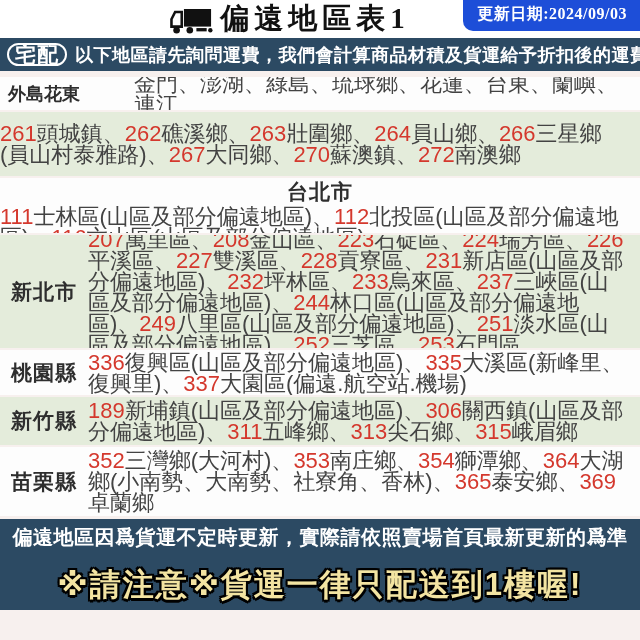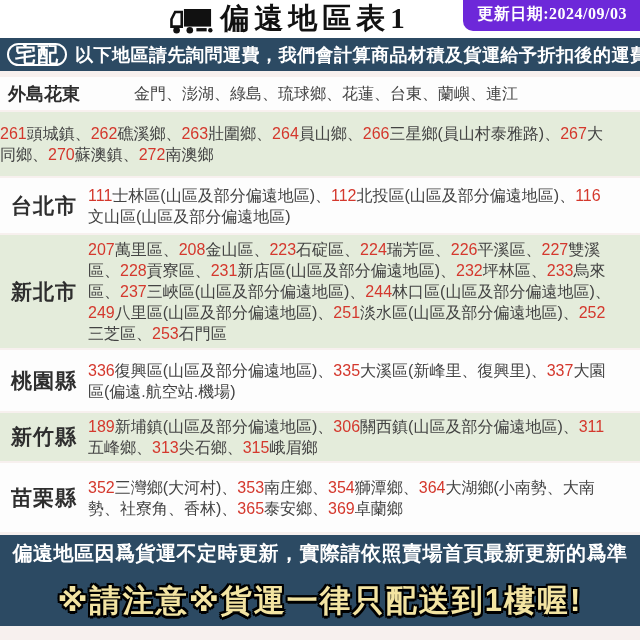--- a/index.html
+++ b/index.html
@@ -25,21 +25,21 @@
     font-family: "Liberation Serif", "DejaVu Serif", serif;
     font-weight: bold;
     font-size: 29px;
     letter-spacing: 5px;
     color: #111;
     white-space: nowrap;
   }
   .date-box {
     position: absolute;
     top: 0; right: 0;
-    background: #6d28d9;
+    background: #1d4ed8;
     color: #fff;
     font-family: "Liberation Serif", "DejaVu Serif", serif;
     font-weight: bold;
     font-size: 16px;
     padding: 4px 13px 6px 14px;
     border-radius: 0 0 0 10px;
     letter-spacing: 0.5px;
   }
 
   
@@ -77,44 +77,44 @@
   .row {
     display: flex;
     align-items: center;
     margin-bottom: 2px;
     overflow: hidden;
     background: #fdfdfd;
   }
   .row.shaded { background: #e4ecdb; }
   .r0 { height: 33px; gap: 46px; }
   .r1 { height: 64px; }
-  .r2 { height: 55px; }
+  .r2 { height: 55px; flex-direction: column; }
   .r3 { height: 113px; }
-  .r4 { height: 61px; }
+  .r4 { height: 45px; }
   .r5 { height: 48px; }
   .r6 { height: 69px; }
   .label-cell {
     width: 88px;
     flex-shrink: 0;
     display: flex;
     align-items: center;
     justify-content: center;
   }
   .label {
     font-size: 21px;
     font-weight: 600;
     color: #2e2e2e;
     white-space: nowrap;
     letter-spacing: 1px;
   }
   .label.long { font-size: 18px; letter-spacing: 0; }
   .content {
     flex: 1;
-    padding-right: 28px;
-    font-size: 16px;
+    padding-right: 12px;
+    font-size: 22px;
     line-height: 21px;
     color: #434343;
     word-break: break-all;
   }
   .content .num { color: #d4382d; }
 
   
   .footer {
     margin-top: 3px;
     height: 91px;

